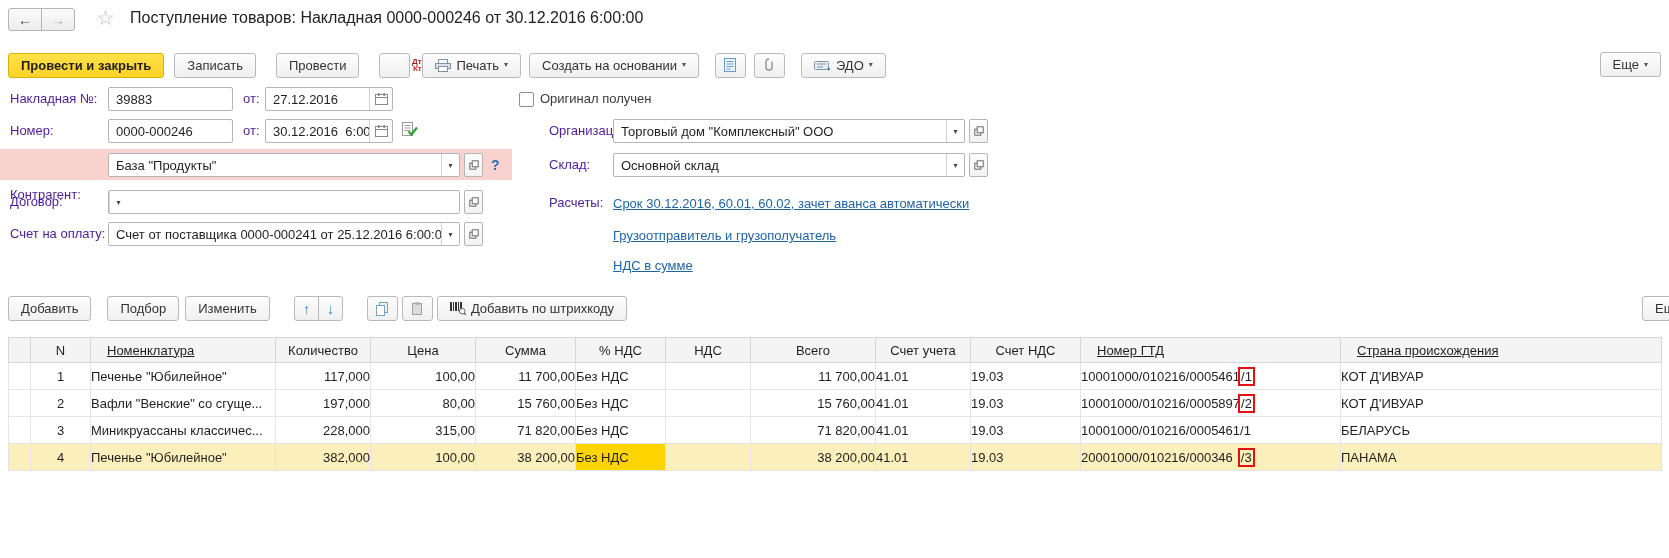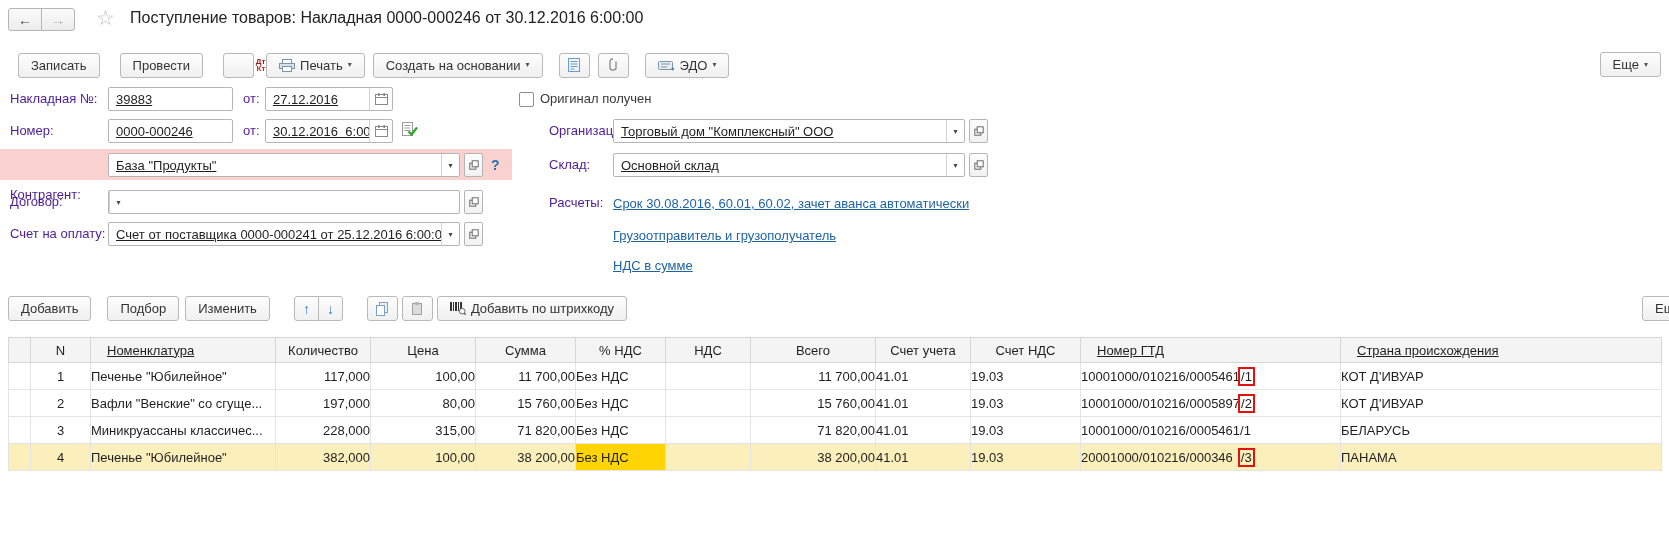--- a/index.html
+++ b/index.html
@@ -29,21 +29,21 @@
   .btn .lbl{margin-left:5px;}
   .more-main{position:absolute;right:0;top:0;}
   .dtkt{display:flex;flex-direction:column;line-height:7px;font-size:8px;font-weight:bold;letter-spacing:0;margin-left:44px;}
   .dtkt .dt{color:#9b1c1c;align-self:flex-start;}
   .dtkt .kt{color:#cc2a1e;align-self:flex-end;}
 
   
   .flabel{position:absolute;font-size:13px;color:#4c1d95;line-height:24px;white-space:nowrap;}
   .field{position:absolute;display:flex;height:24px;background:#fff;border:1px solid #b5b5b5;border-radius:2px;
          box-sizing:border-box;font-size:13px;color:#1f1f1f;align-items:center;cursor:text;}
-  .field .val{flex:1;padding:0 7px;white-space:nowrap;overflow:hidden;text-decoration:underline;}
+  .field .val{flex:1;padding:0 7px;white-space:nowrap;overflow:hidden;}
   .field .dd{width:17px;align-self:stretch;border-left:1px solid #d2d2d2;display:flex;align-items:center;
              justify-content:center;font-size:8px;color:#444;cursor:pointer;}
   .field .calbtn{width:22px;align-self:stretch;border-left:1px solid #d2d2d2;display:flex;align-items:center;
              justify-content:center;cursor:pointer;}
   .open-btn{position:absolute;width:19px;height:24px;border:1px solid #b5b5b5;border-radius:2px;
             background:linear-gradient(#fdfdfd,#f2f2f2);display:flex;align-items:center;justify-content:center;
             box-sizing:border-box;cursor:pointer;}
   .pink-strip{position:absolute;left:0;top:149px;width:512px;height:31px;background:#f9d2d0;}
   .help-q{position:absolute;font-size:14px;font-weight:bold;color:#2470b3;line-height:24px;cursor:pointer;}
   .cb{position:absolute;width:13px;height:13px;border:1px solid #8e8e8e;border-radius:2px;background:#fff;cursor:pointer;}
@@ -87,20 +87,23 @@
         </div>
       <div class="navbtn last">
           <span class="dis">→</span>
         </div>
     </div>
     <div class="star">☆</div>
     <div class="doc-title">Поступление товаров: Накладная 0000-000246 от 30.12.2016 6:00:00</div>
   </div>
 
   <div class="toolbar">
+    <div class="btn primary">
+        <span>Провести и закрыть</span>
+      </div>
     <div class="btn" style="margin-left:10px;">
         <span>Записать</span>
       </div>
     <div class="btn" style="margin-left:20px;">
         <span>Провести</span>
       </div>
     <div class="btn iconbtn" style="margin-left:20px;">
       <span class="dtkt">
           <span class="dt">Дт</span>
           <span class="kt">Кт</span>
@@ -251,21 +254,21 @@
     <span class="dd">▾</span>
   </div>
   <div class="open-btn" style="left:969px;top:153px;">
     <svg width="10" height="10" viewBox="0 0 10 10">
         <rect x="0.8" y="3.2" width="6" height="6" fill="none" stroke="#6a6a6a"></rect>
         <rect x="3.2" y="0.8" width="6" height="6" fill="#fff" stroke="#6a6a6a"></rect>
       </svg>
   </div>
 
   <div class="flabel" style="left:549px;top:191px;">Расчеты:</div>
-  <div class="lnk" style="left:613px;top:196px;">Срок 30.08.2016, 60.01, 60.02, зачет аванса автоматически</div>
+  <div class="lnk" style="left:613px;top:196px;">Срок 30.12.2016, 60.01, 60.02, зачет аванса автоматически</div>
   <div class="lnk" style="left:613px;top:228px;">Грузоотправитель и грузополучатель</div>
   <div class="lnk" style="left:613px;top:258px;">НДС в сумме</div>
 
   <div class="items-toolbar">
     <div class="btn">
         <span>Добавить</span>
       </div>
     <div class="btn" style="margin-left:16px;">
         <span>Подбор</span>
       </div>

